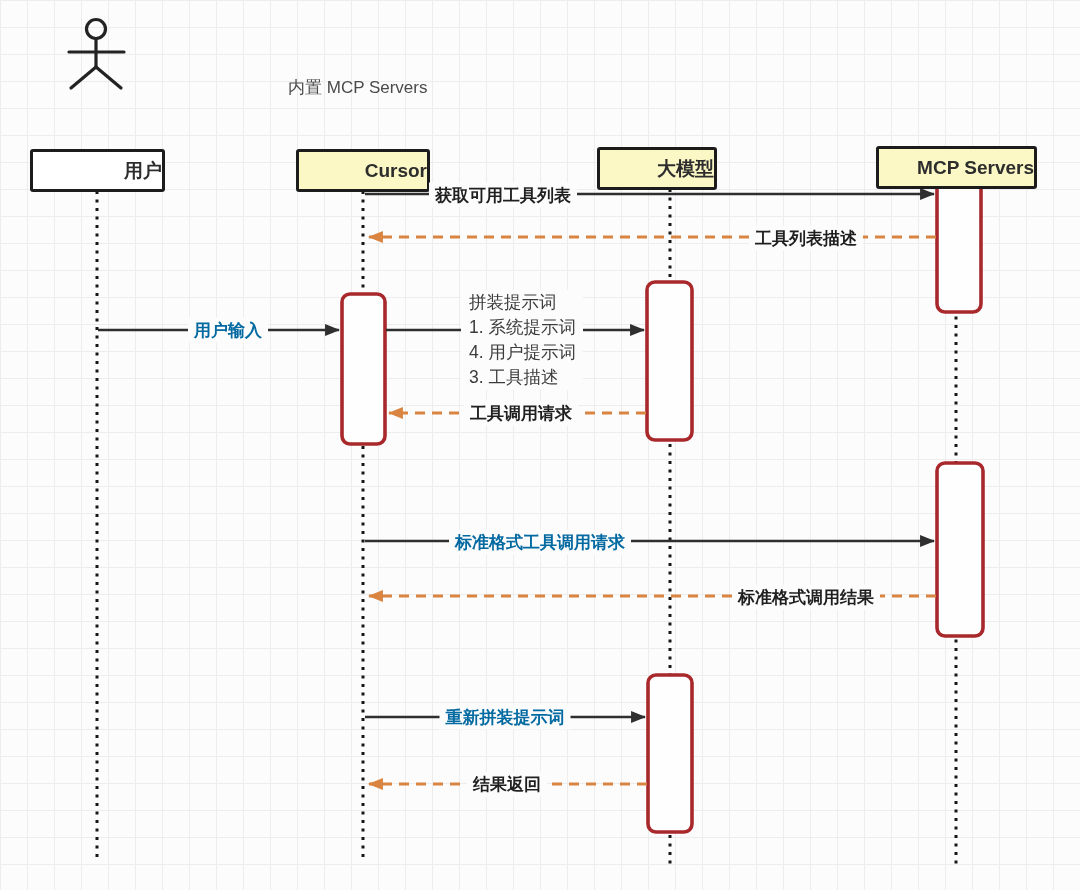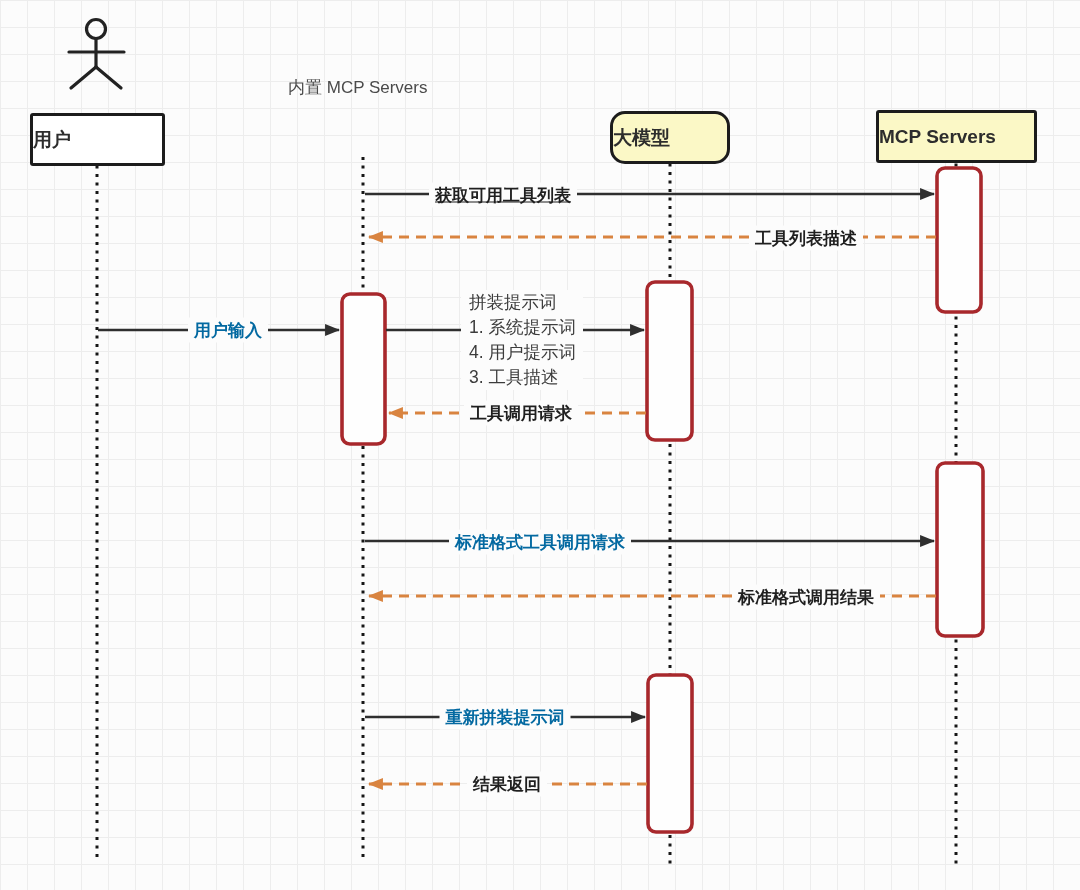--- a/index.html
+++ b/index.html
@@ -13,23 +13,24 @@
     background-size:27px 27px;
     font-family:"Liberation Sans","DejaVu Sans",sans-serif;
     overflow:hidden;
   }
   svg.layer{position:absolute;left:0;top:0;width:1080px;height:890px;}
   .head-box{
     position:absolute;
     box-sizing:border-box;
     border:3px solid #1c1c1c;
     border-radius:3px;
-    display:flex;align-items:center;justify-content:flex-start;
+    display:flex;align-items:center;justify-content:flex-end;
     font-size:19px;font-weight:bold;color:#2d2d2d;
-    height:53px;
+    height:43px;
+    margin-top:36px;
   }
   .note-label{
     position:absolute;
     font-size:17px;color:#4a4a4a;white-space:nowrap;
   }
   .msg-label{
     position:absolute;
     transform:translate(-50%,-50%);
     font-size:17px;color:#2e2e2e;
     background:#fcfcfc;
@@ -100,30 +101,33 @@
       <line x1="647" y1="784" x2="369" y2="784" marker-end="url(#arrow-orange)"></line>
     </g>
   </svg>
 
   <div class="head-box" style="left:30px;top:113px;width:135px;background:#ffffff;">
     <span>用户</span>
   </div>
 
   <div class="note-label" style="left:288px;top:76px;">内置 MCP Servers</div>
 
+  <div class="head-box" style="left:296px;top:113px;width:134px;background:#fbf8c6;">
+    <span>Cursor</span>
+  </div>
 
-  <div class="head-box" style="left:610px;top:111px;width:120px;background:#fbf8c6;border-radius:15px;">
+  <div class="head-box" style="left:597px;top:111px;width:120px;background:#fbf8c6;">
     <span>大模型</span>
   </div>
 
   <div class="head-box" style="left:876px;top:110px;width:161px;background:#fbf8c6;">
     <span>MCP Servers</span>
   </div>
 
-  <div class="msg-label w700" style="left:503px;top:195px;text-decoration:underline;">获取可用工具列表</div>
+  <div class="msg-label w700" style="left:503px;top:195px;">获取可用工具列表</div>
 
   <div class="msg-label w700" style="left:806px;top:238px;">工具列表描述</div>
 
   <div class="msg-label w600" style="left:228px;top:330px;">用户输入</div>
 
   <div class="msg-block" style="left:461px;top:290px;padding-left:8px;">
     <div>拼装提示词</div>
     <div>1. 系统提示词</div>
     <div>4. 用户提示词</div>
     <div>3. 工具描述</div>

